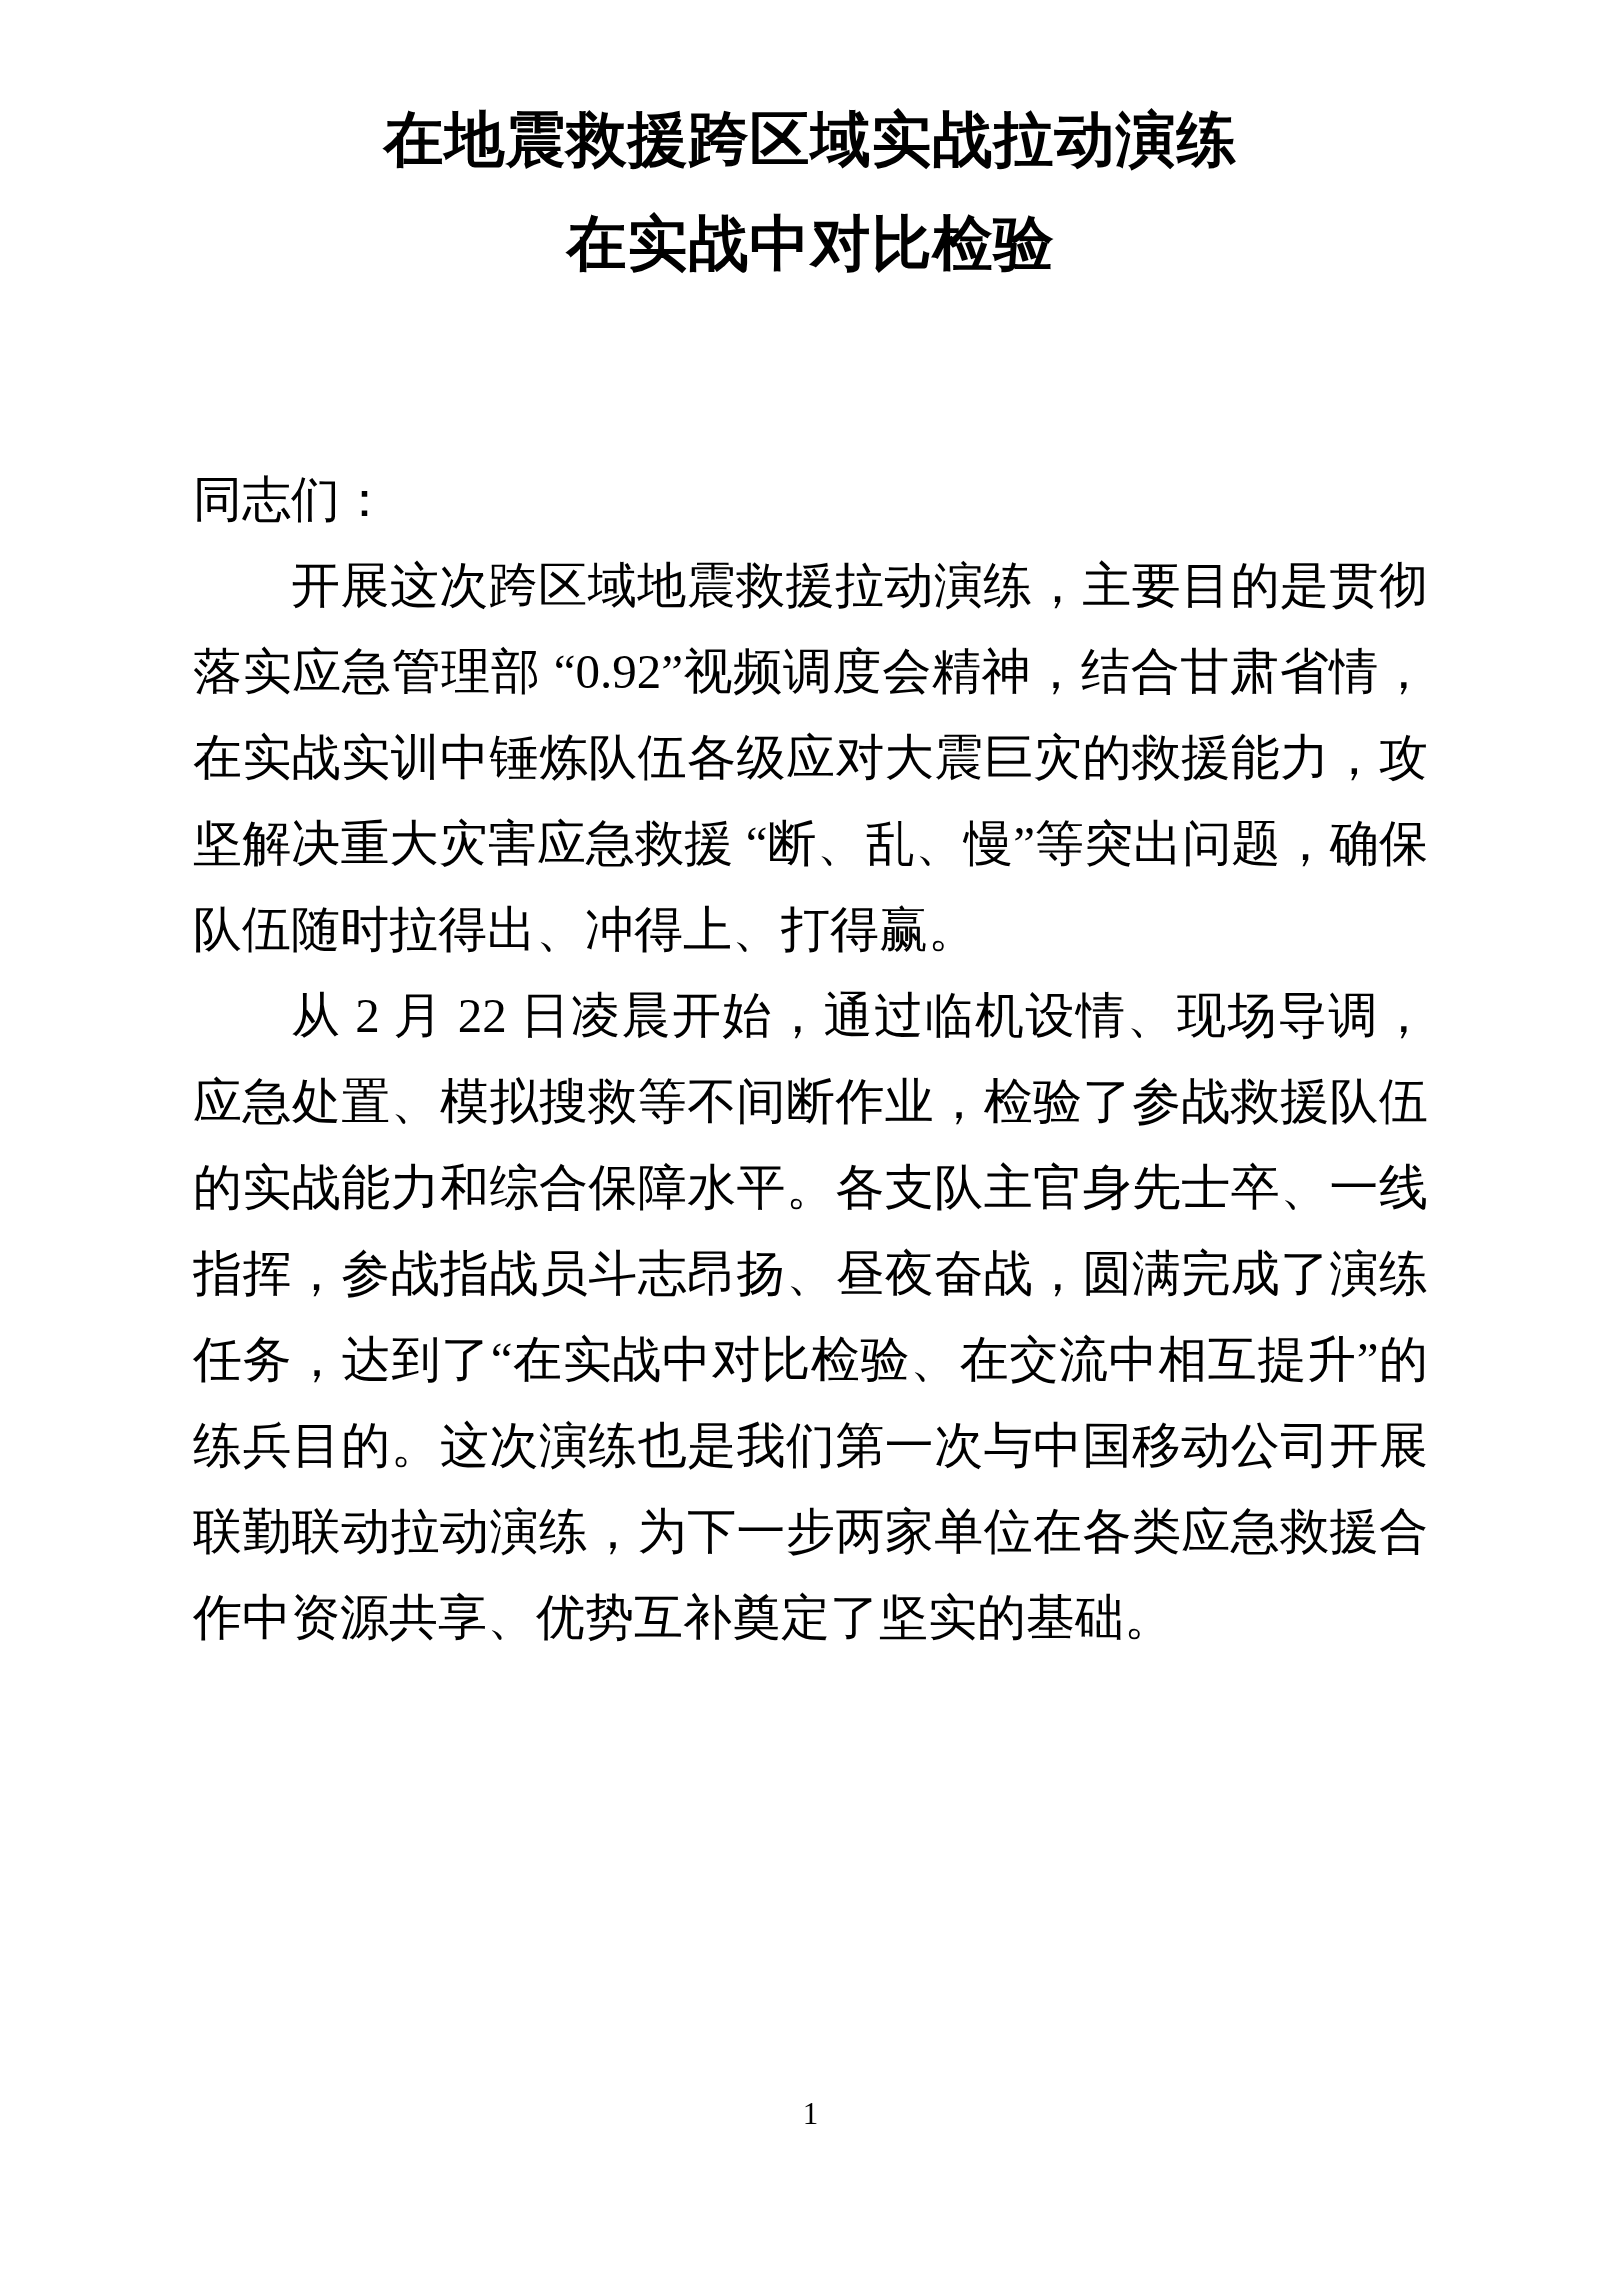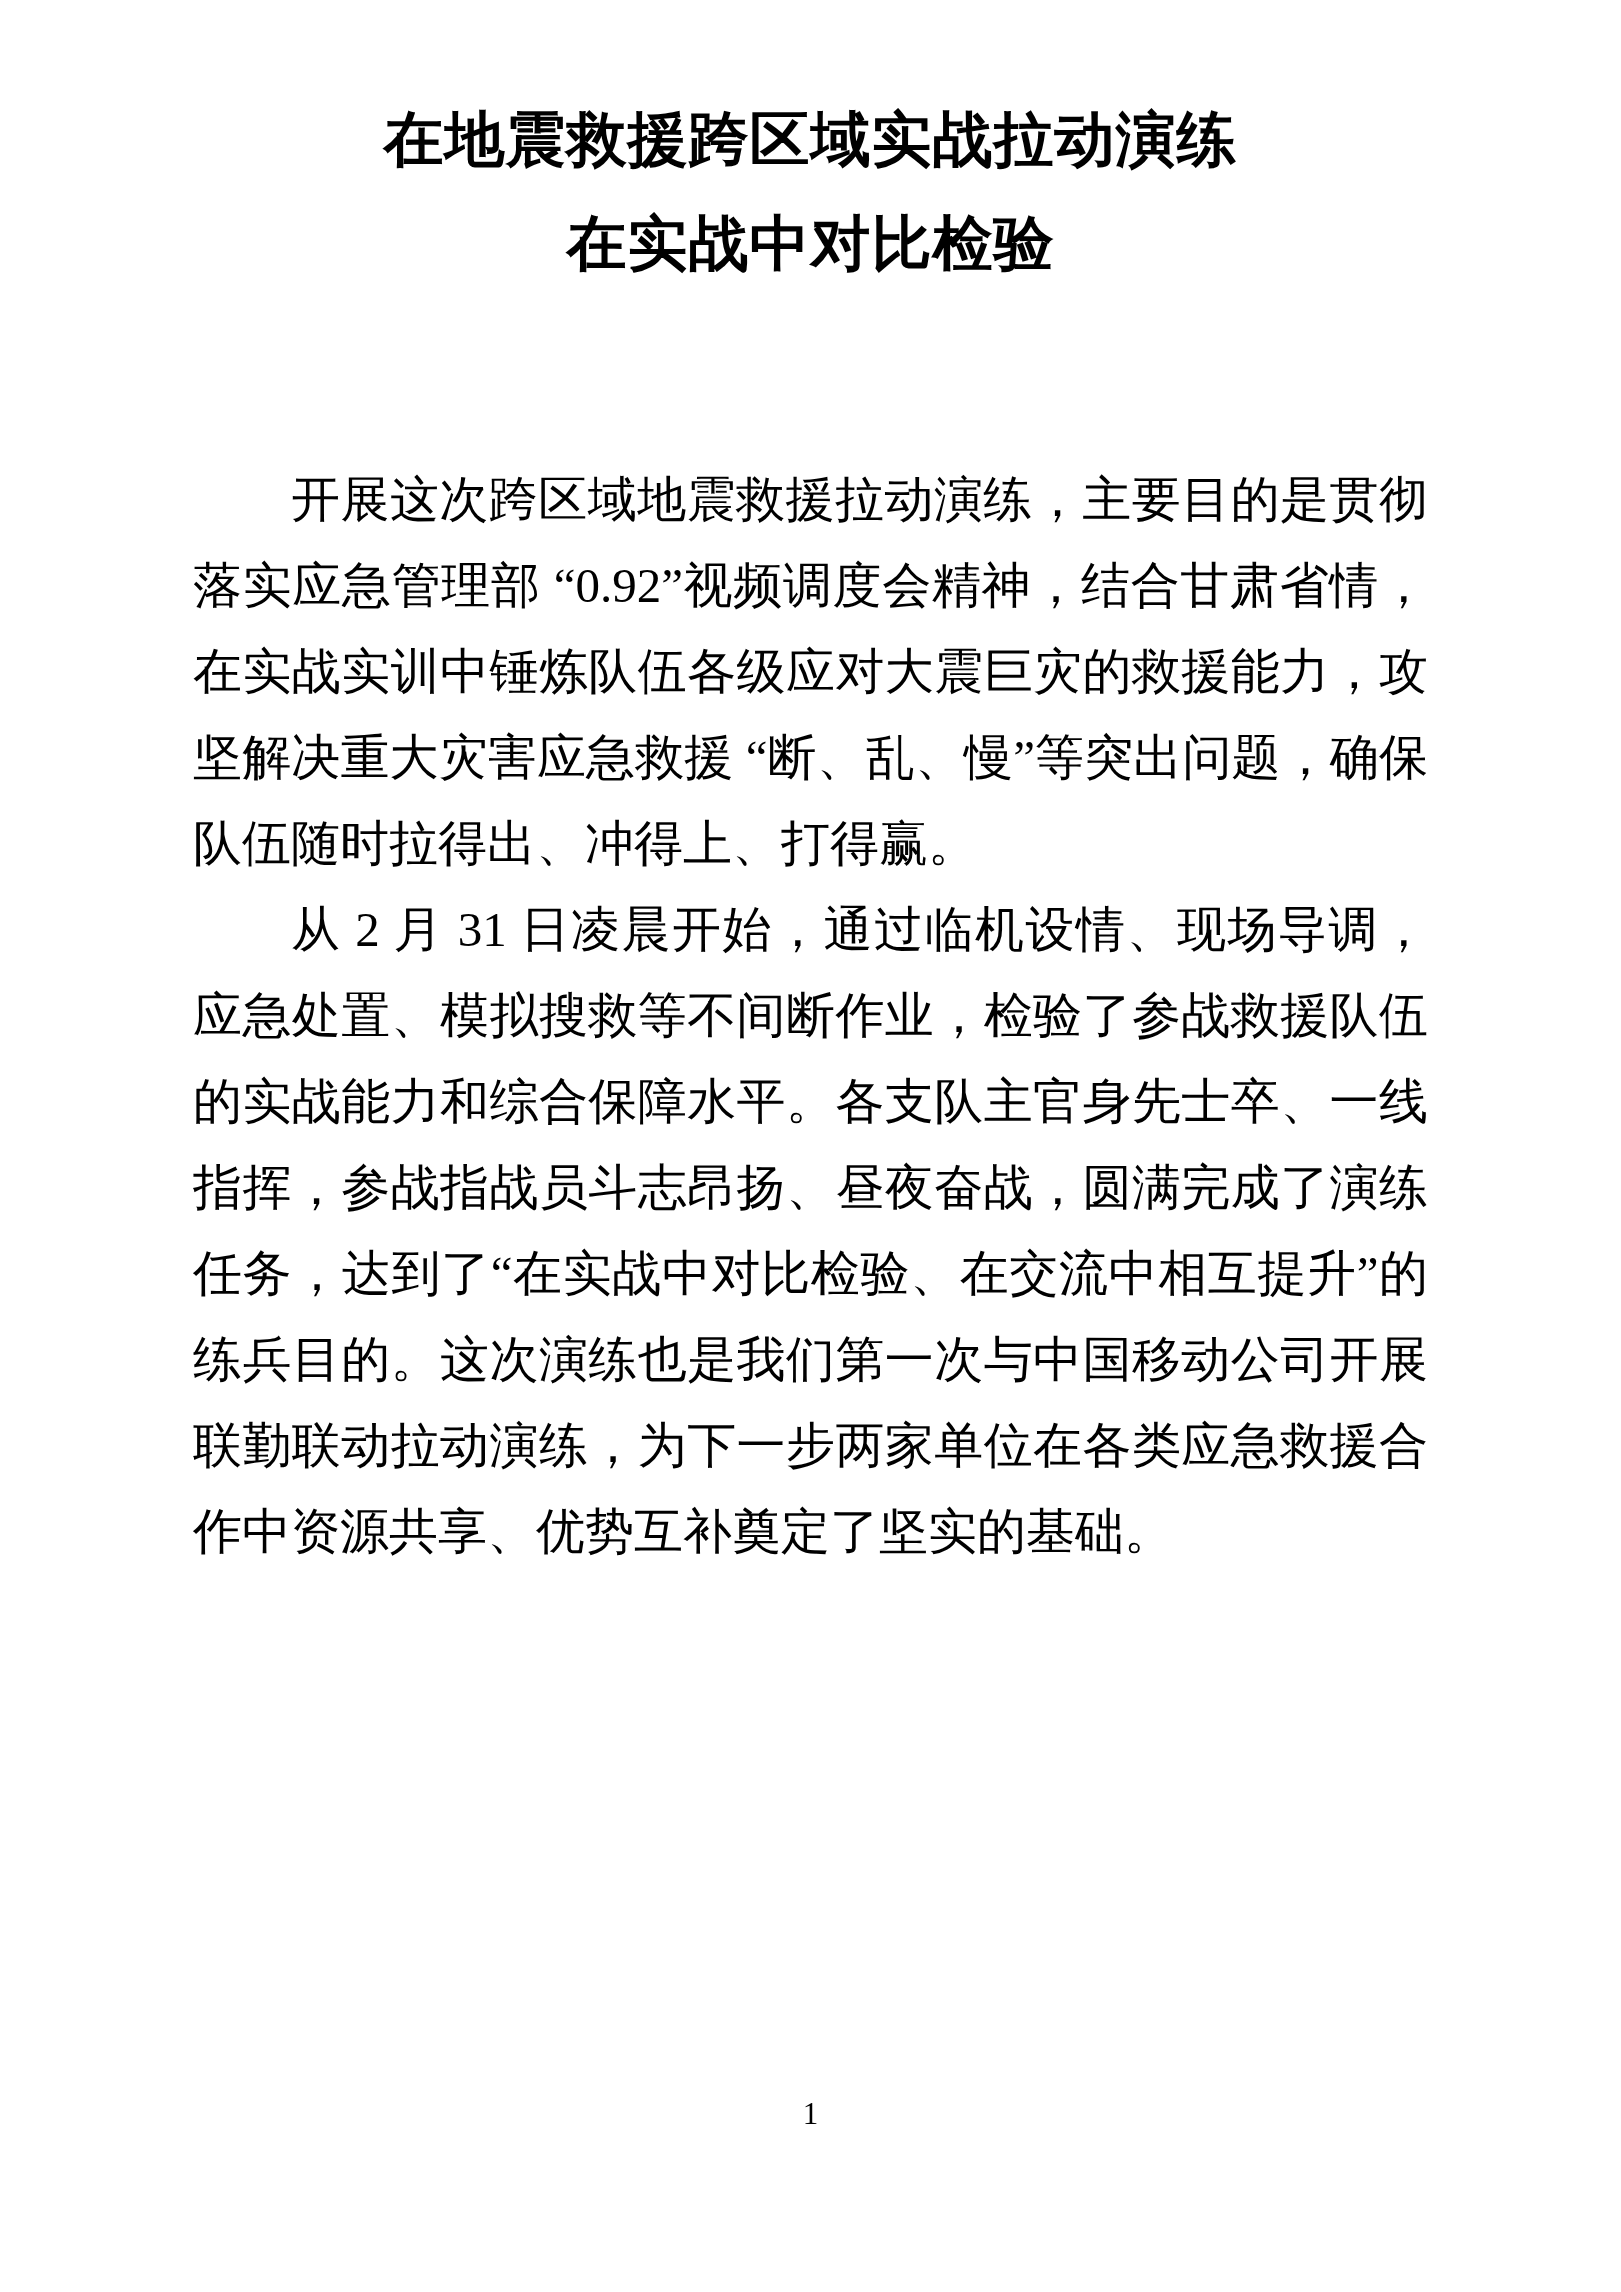--- a/index.html
+++ b/index.html
@@ -61,23 +61,24 @@
 <body>
 
 <div class="page">
 
   <h1 class="doc-title">
     <span class="title-line">在地震救援跨区域实战拉动演练</span>
     <span class="title-line">在实战中对比检验</span>
   </h1>
 
   <div class="content">
+    <p class="body-text">同志们：</p>
 
     <p class="body-text indent">开展这次跨区域地震救援拉动演练，主要目的是贯彻落实应急管理部 “0.92”视频调度会精神，结合甘肃省情，在实战实训中锤炼队伍各级应对大震巨灾的救援能力，攻坚解决重大灾害应急救援 “断、乱、慢”等突出问题，确保队伍随时拉得出、冲得上、打得赢。</p>
 
-    <p class="body-text indent">从 2 月 31 日凌晨开始，通过临机设情、现场导调，应急处置、模拟搜救等不间断作业，检验了参战救援队伍的实战能力和综合保障水平。各支队主官身先士卒、一线指挥，参战指战员斗志昂扬、昼夜奋战，圆满完成了演练任务，达到了“在实战中对比检验、在交流中相互提升”的练兵目的。这次演练也是我们第一次与中国移动公司开展联勤联动拉动演练，为下一步两家单位在各类应急救援合作中资源共享、优势互补奠定了坚实的基础。</p>
+    <p class="body-text indent">从 2 月 22 日凌晨开始，通过临机设情、现场导调，应急处置、模拟搜救等不间断作业，检验了参战救援队伍的实战能力和综合保障水平。各支队主官身先士卒、一线指挥，参战指战员斗志昂扬、昼夜奋战，圆满完成了演练任务，达到了“在实战中对比检验、在交流中相互提升”的练兵目的。这次演练也是我们第一次与中国移动公司开展联勤联动拉动演练，为下一步两家单位在各类应急救援合作中资源共享、优势互补奠定了坚实的基础。</p>
 
   </div>
 
   <div class="page-footer">1</div>
 
 </div>
 
 
 </body></html>

